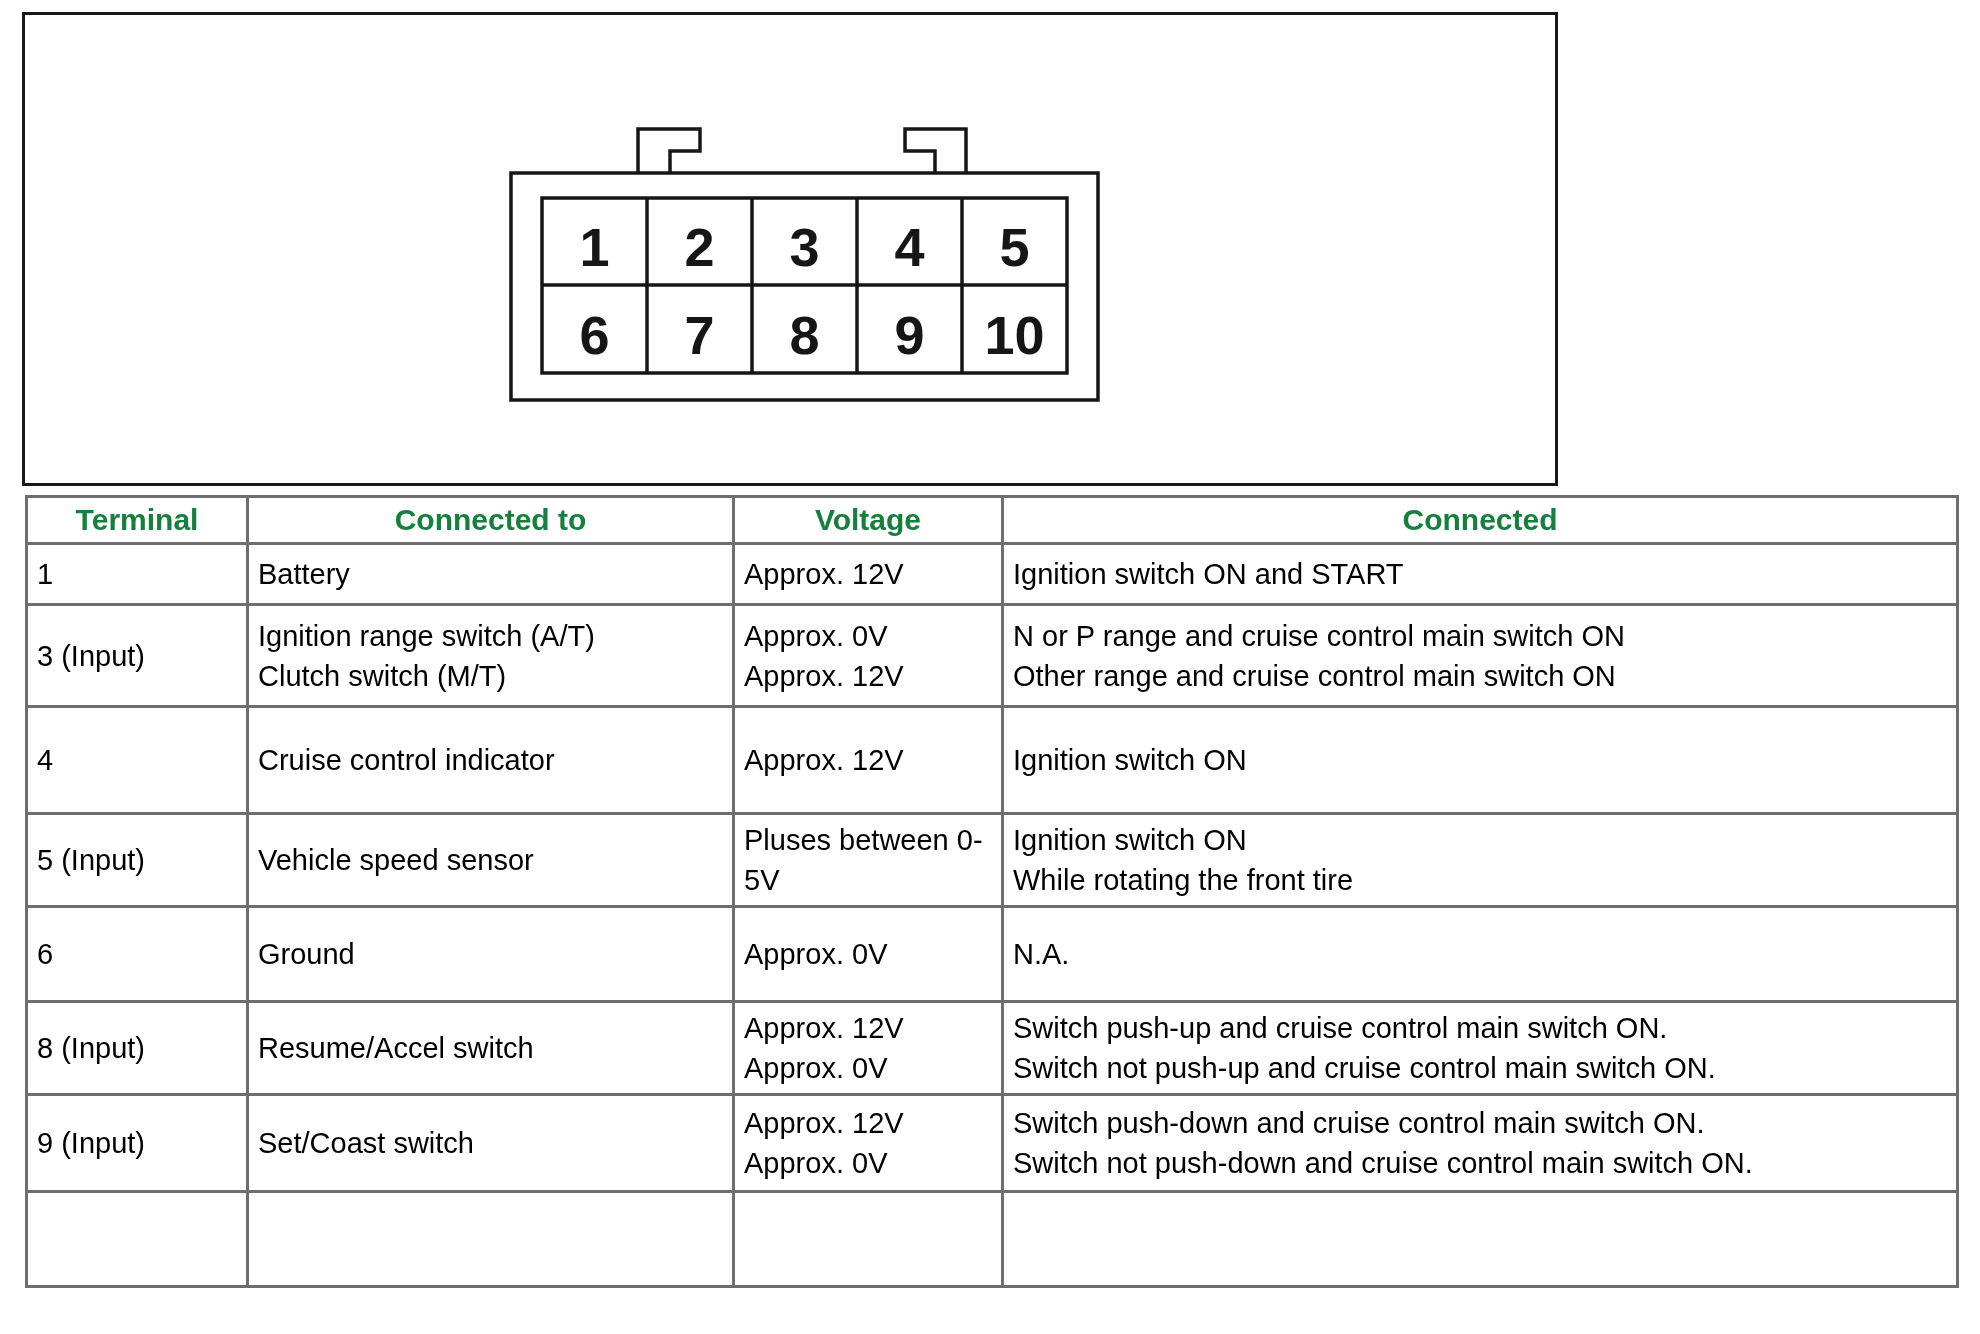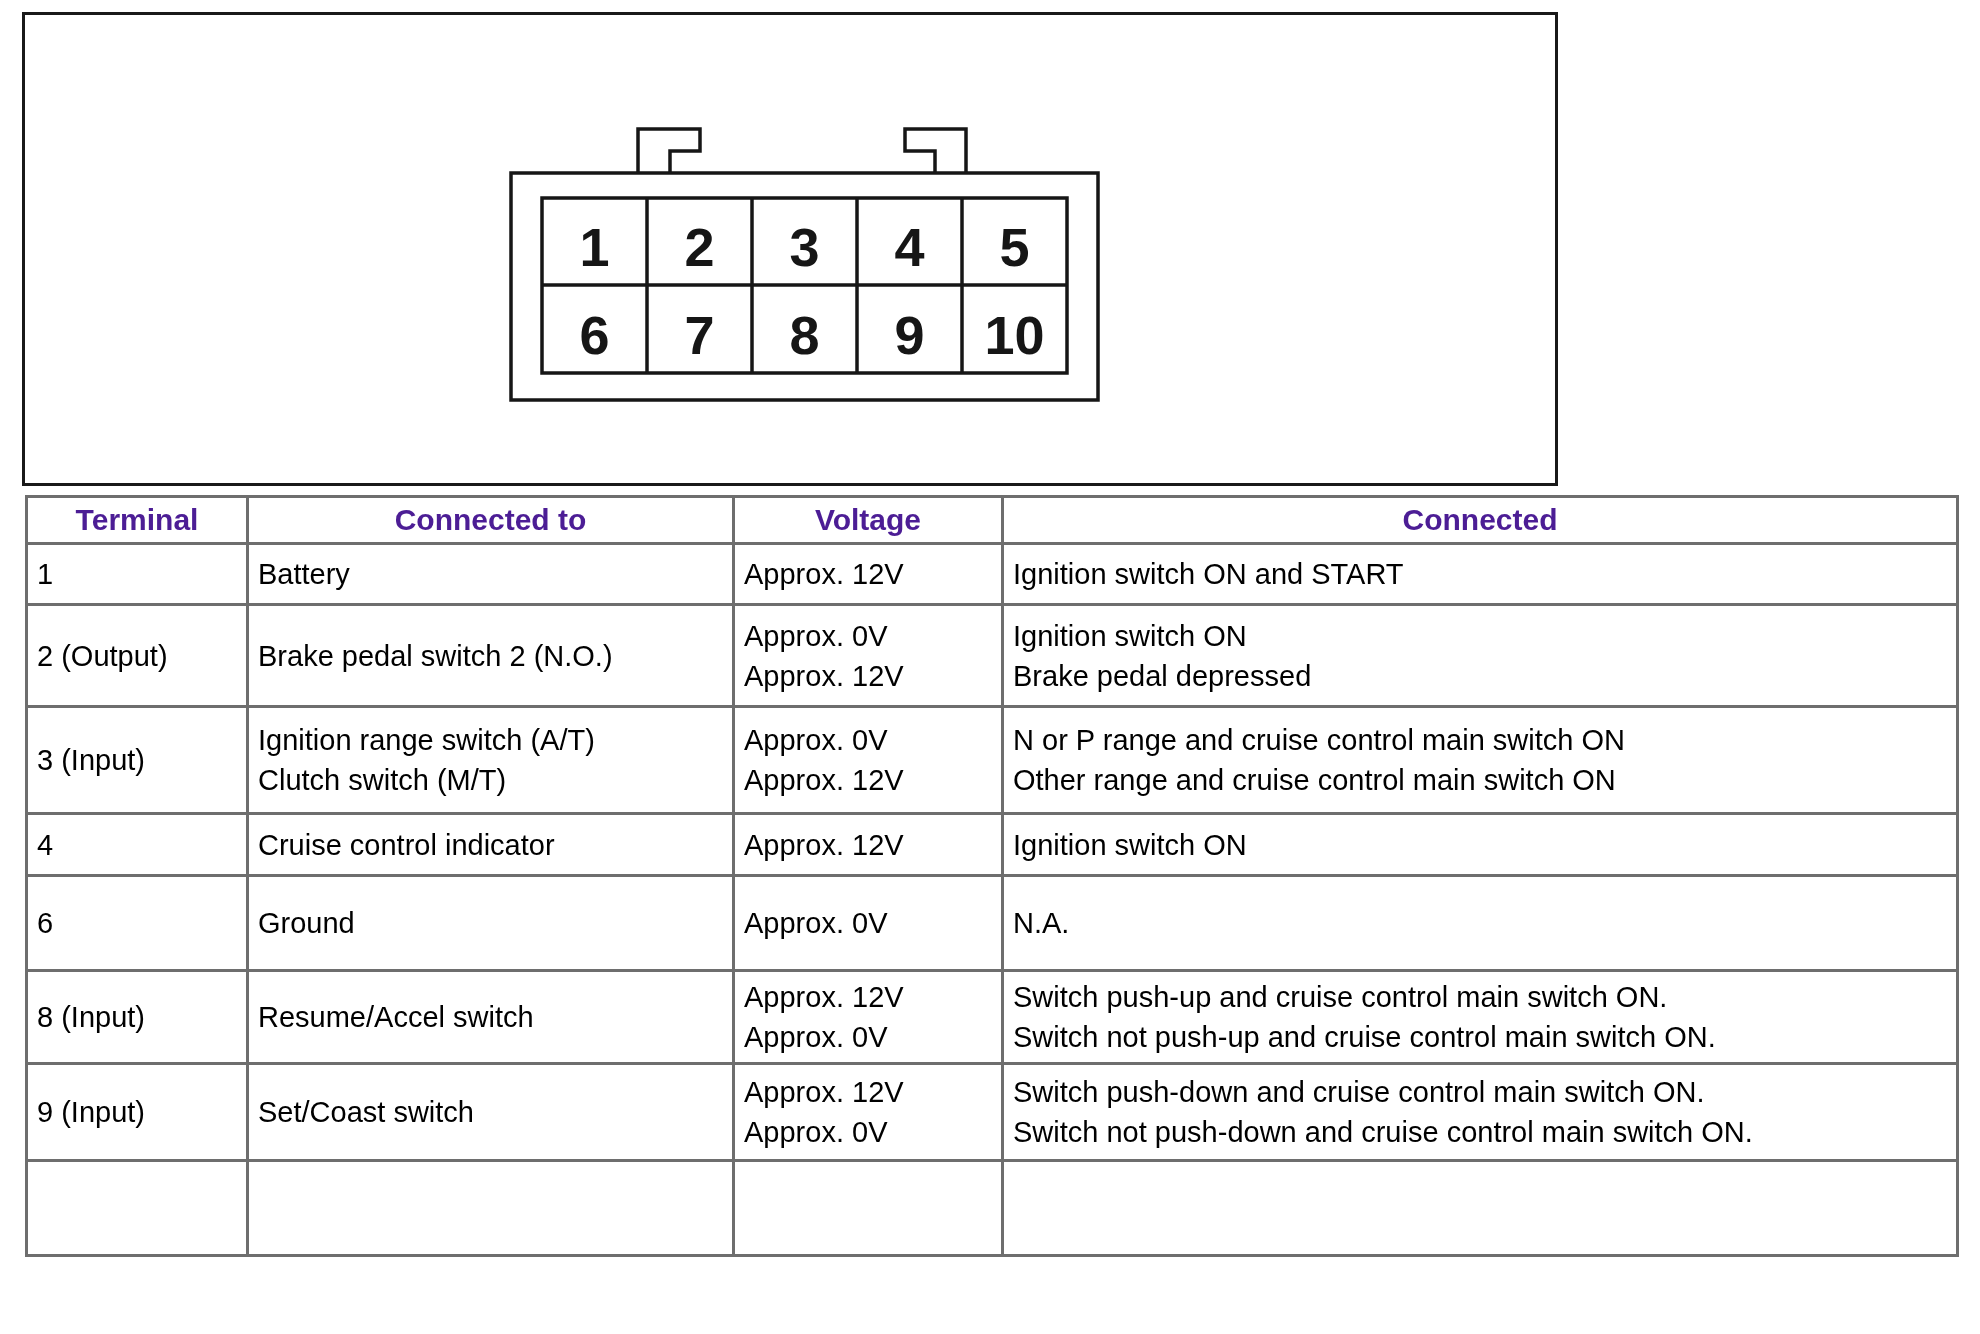--- a/index.html
+++ b/index.html
@@ -18,21 +18,21 @@
   .outline-open{fill:none;stroke:#161616;stroke-width:3.5;}
   
   .spec-table{
     position:absolute;left:25px;top:495px;width:1931px;
     border-collapse:collapse;table-layout:fixed;background:#ffffff;
   }
   .spec-table th,.spec-table td{
     border:3px solid #6e6e6e;overflow:hidden;background:#ffffff;
   }
   .spec-table th{
-    font-size:30px;font-weight:bold;text-align:center;height:42px;color:#4c1d95;
+    font-size:30px;font-weight:bold;text-align:center;height:42px;color:#15803d;
   }
   .spec-table td{
     font-size:29px;vertical-align:middle;text-align:left;
     padding:5px 8px 5px 9px;color:#000;
   }
   .spec-table .line{line-height:40px;}
   tbody tr:nth-child(1) td{height:48px;}
   tbody tr:nth-child(2) td{height:89px;}
   tbody tr:nth-child(3) td{height:94px;}
   tbody tr:nth-child(4) td{height:49px;}
@@ -100,36 +100,20 @@
         </td>
         <td>
           <div class="line">Approx. 12V</div>
         </td>
         <td>
           <div class="line">Ignition switch ON and START</div>
         </td>
       </tr>
       <tr>
         <td>
-          <div class="line">2 (Output)</div>
-        </td>
-        <td>
-          <div class="line">Brake pedal switch 2 (N.O.)</div>
-        </td>
-        <td>
-          <div class="line">Approx. 0V</div>
-          <div class="line">Approx. 12V</div>
-        </td>
-        <td>
-          <div class="line">Ignition switch ON</div>
-          <div class="line">Brake pedal depressed</div>
-        </td>
-      </tr>
-      <tr>
-        <td>
           <div class="line">3 (Input)</div>
         </td>
         <td>
           <div class="line">Ignition range switch (A/T)</div>
           <div class="line">Clutch switch (M/T)</div>
         </td>
         <td>
           <div class="line">Approx. 0V</div>
           <div class="line">Approx. 12V</div>
         </td>
@@ -147,20 +131,36 @@
         </td>
         <td>
           <div class="line">Approx. 12V</div>
         </td>
         <td>
           <div class="line">Ignition switch ON</div>
         </td>
       </tr>
       <tr>
         <td>
+          <div class="line">5 (Input)</div>
+        </td>
+        <td>
+          <div class="line">Vehicle speed sensor</div>
+        </td>
+        <td>
+          <div class="line">Pluses between 0-</div>
+          <div class="line">5V</div>
+        </td>
+        <td>
+          <div class="line">Ignition switch ON</div>
+          <div class="line">While rotating the front tire</div>
+        </td>
+      </tr>
+      <tr>
+        <td>
           <div class="line">6</div>
         </td>
         <td>
           <div class="line">Ground</div>
         </td>
         <td>
           <div class="line">Approx. 0V</div>
         </td>
         <td>
           <div class="line">N.A.</div>

